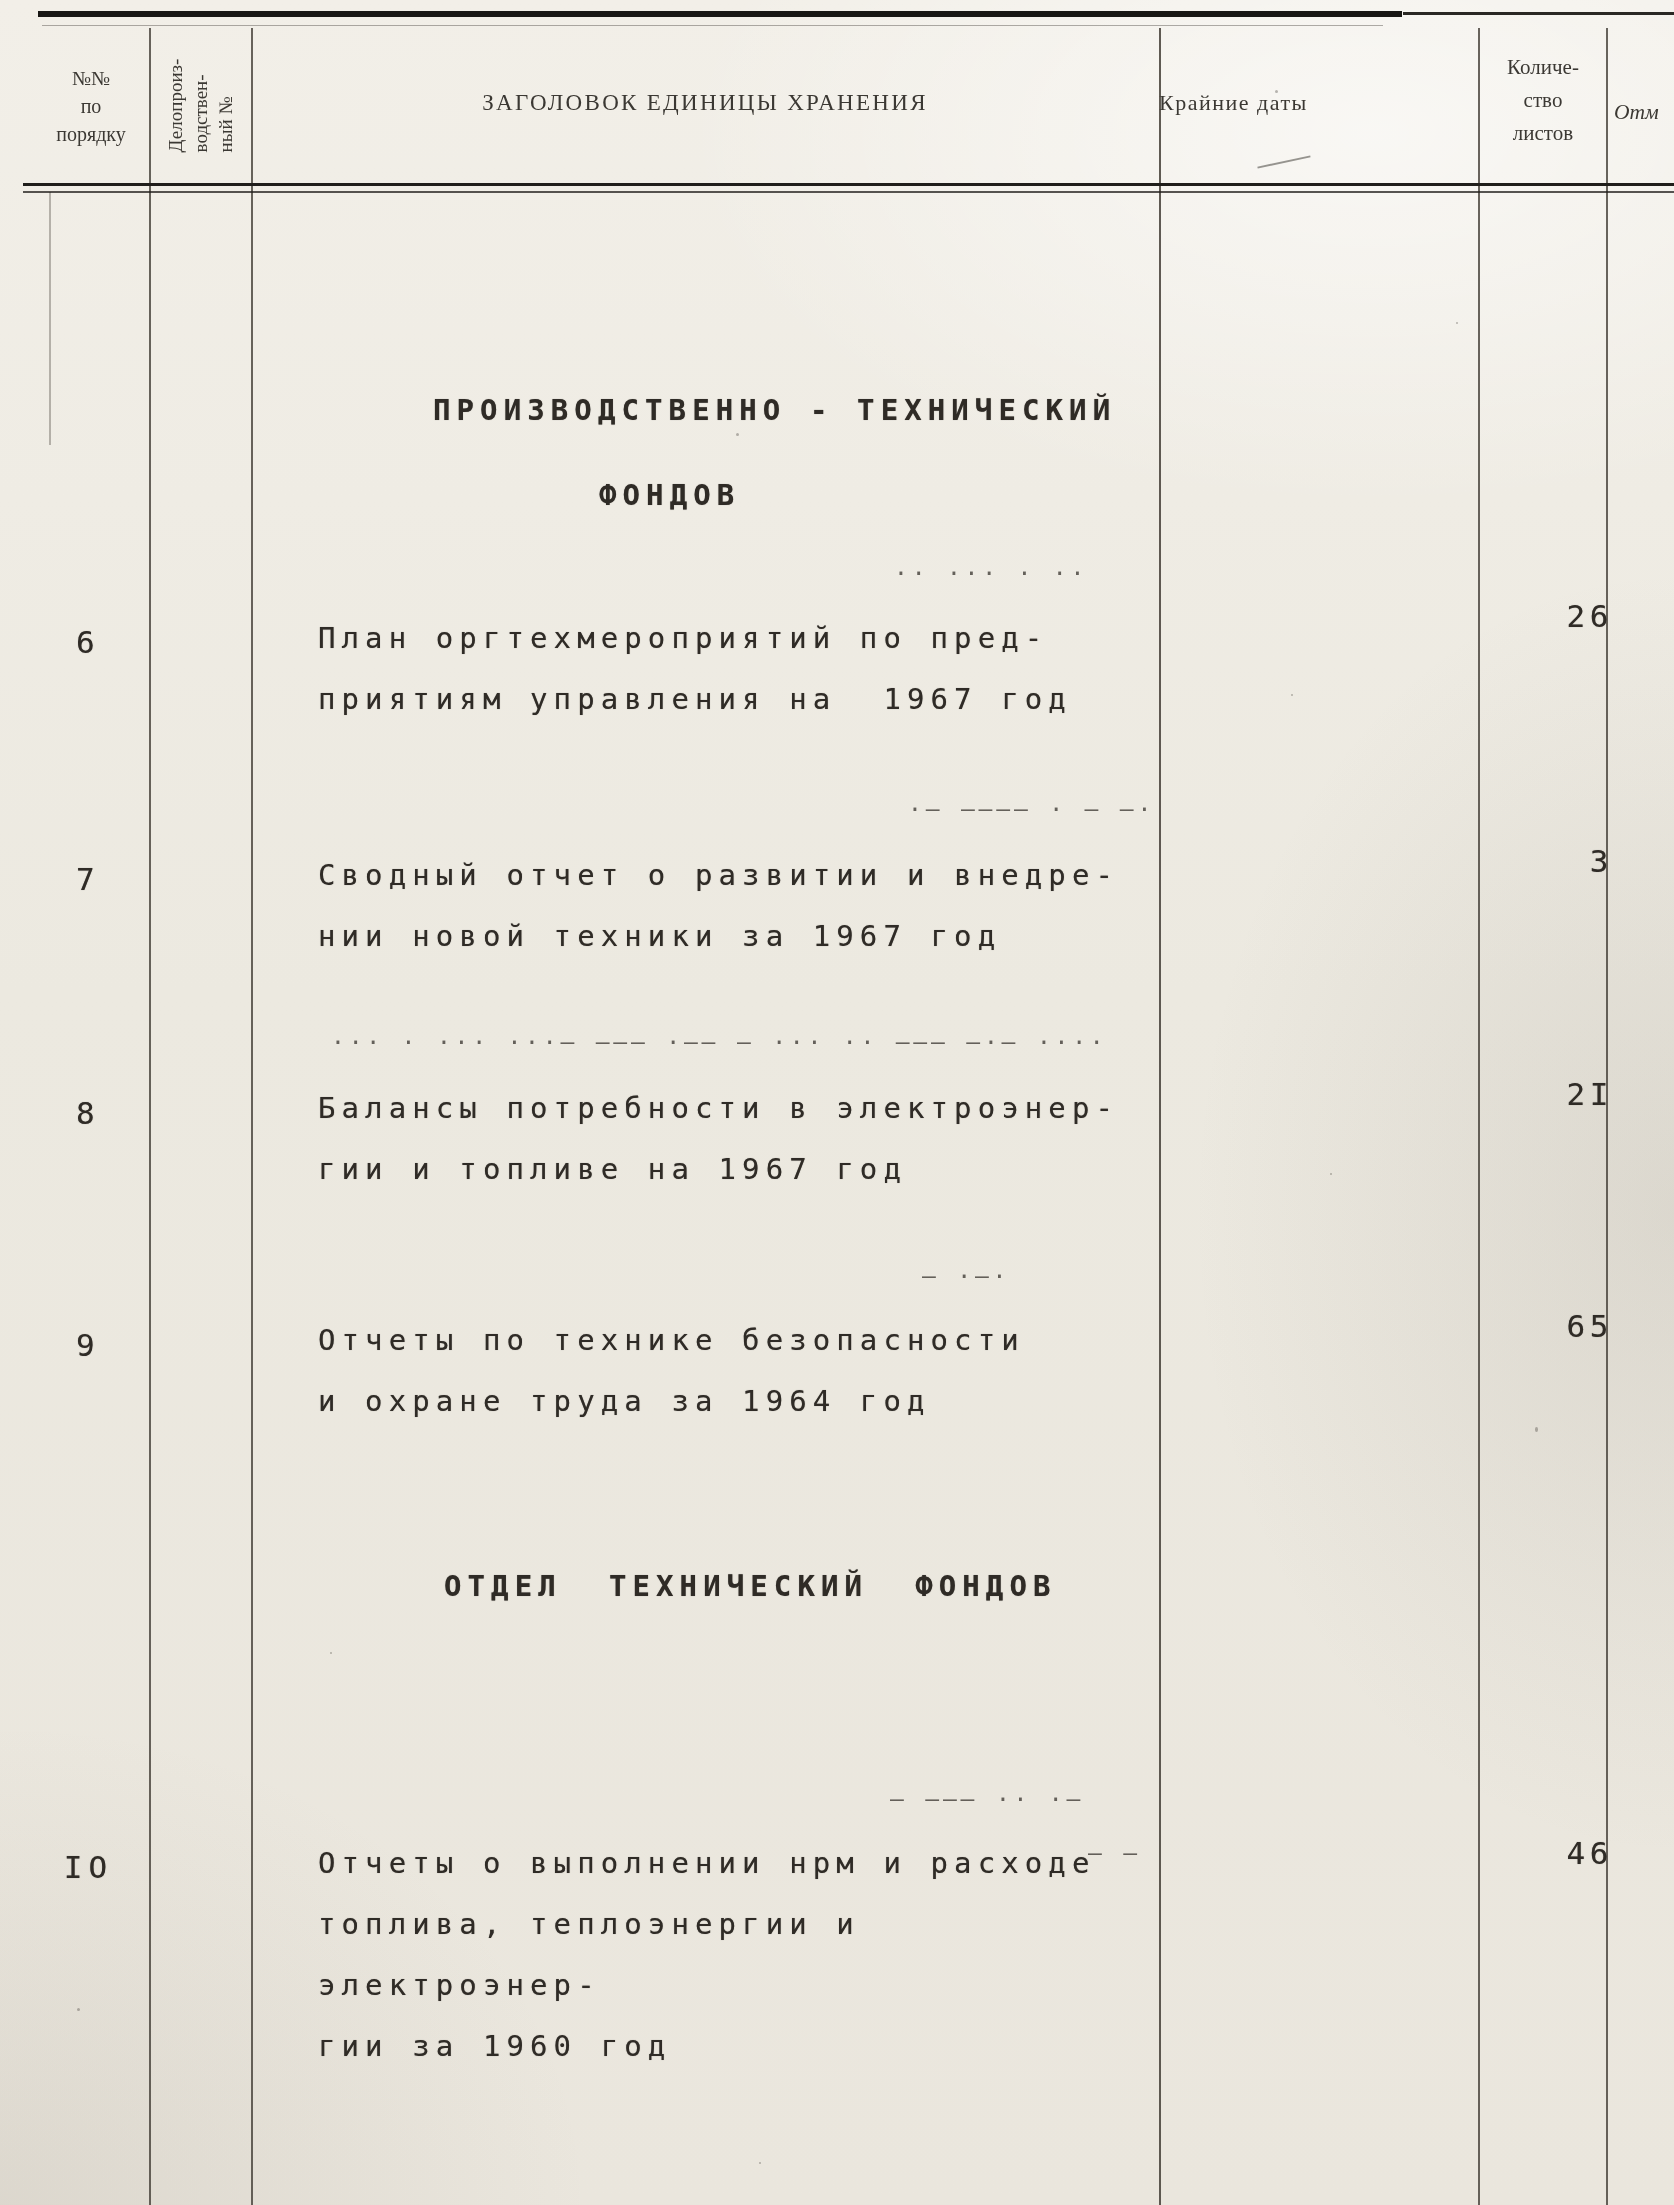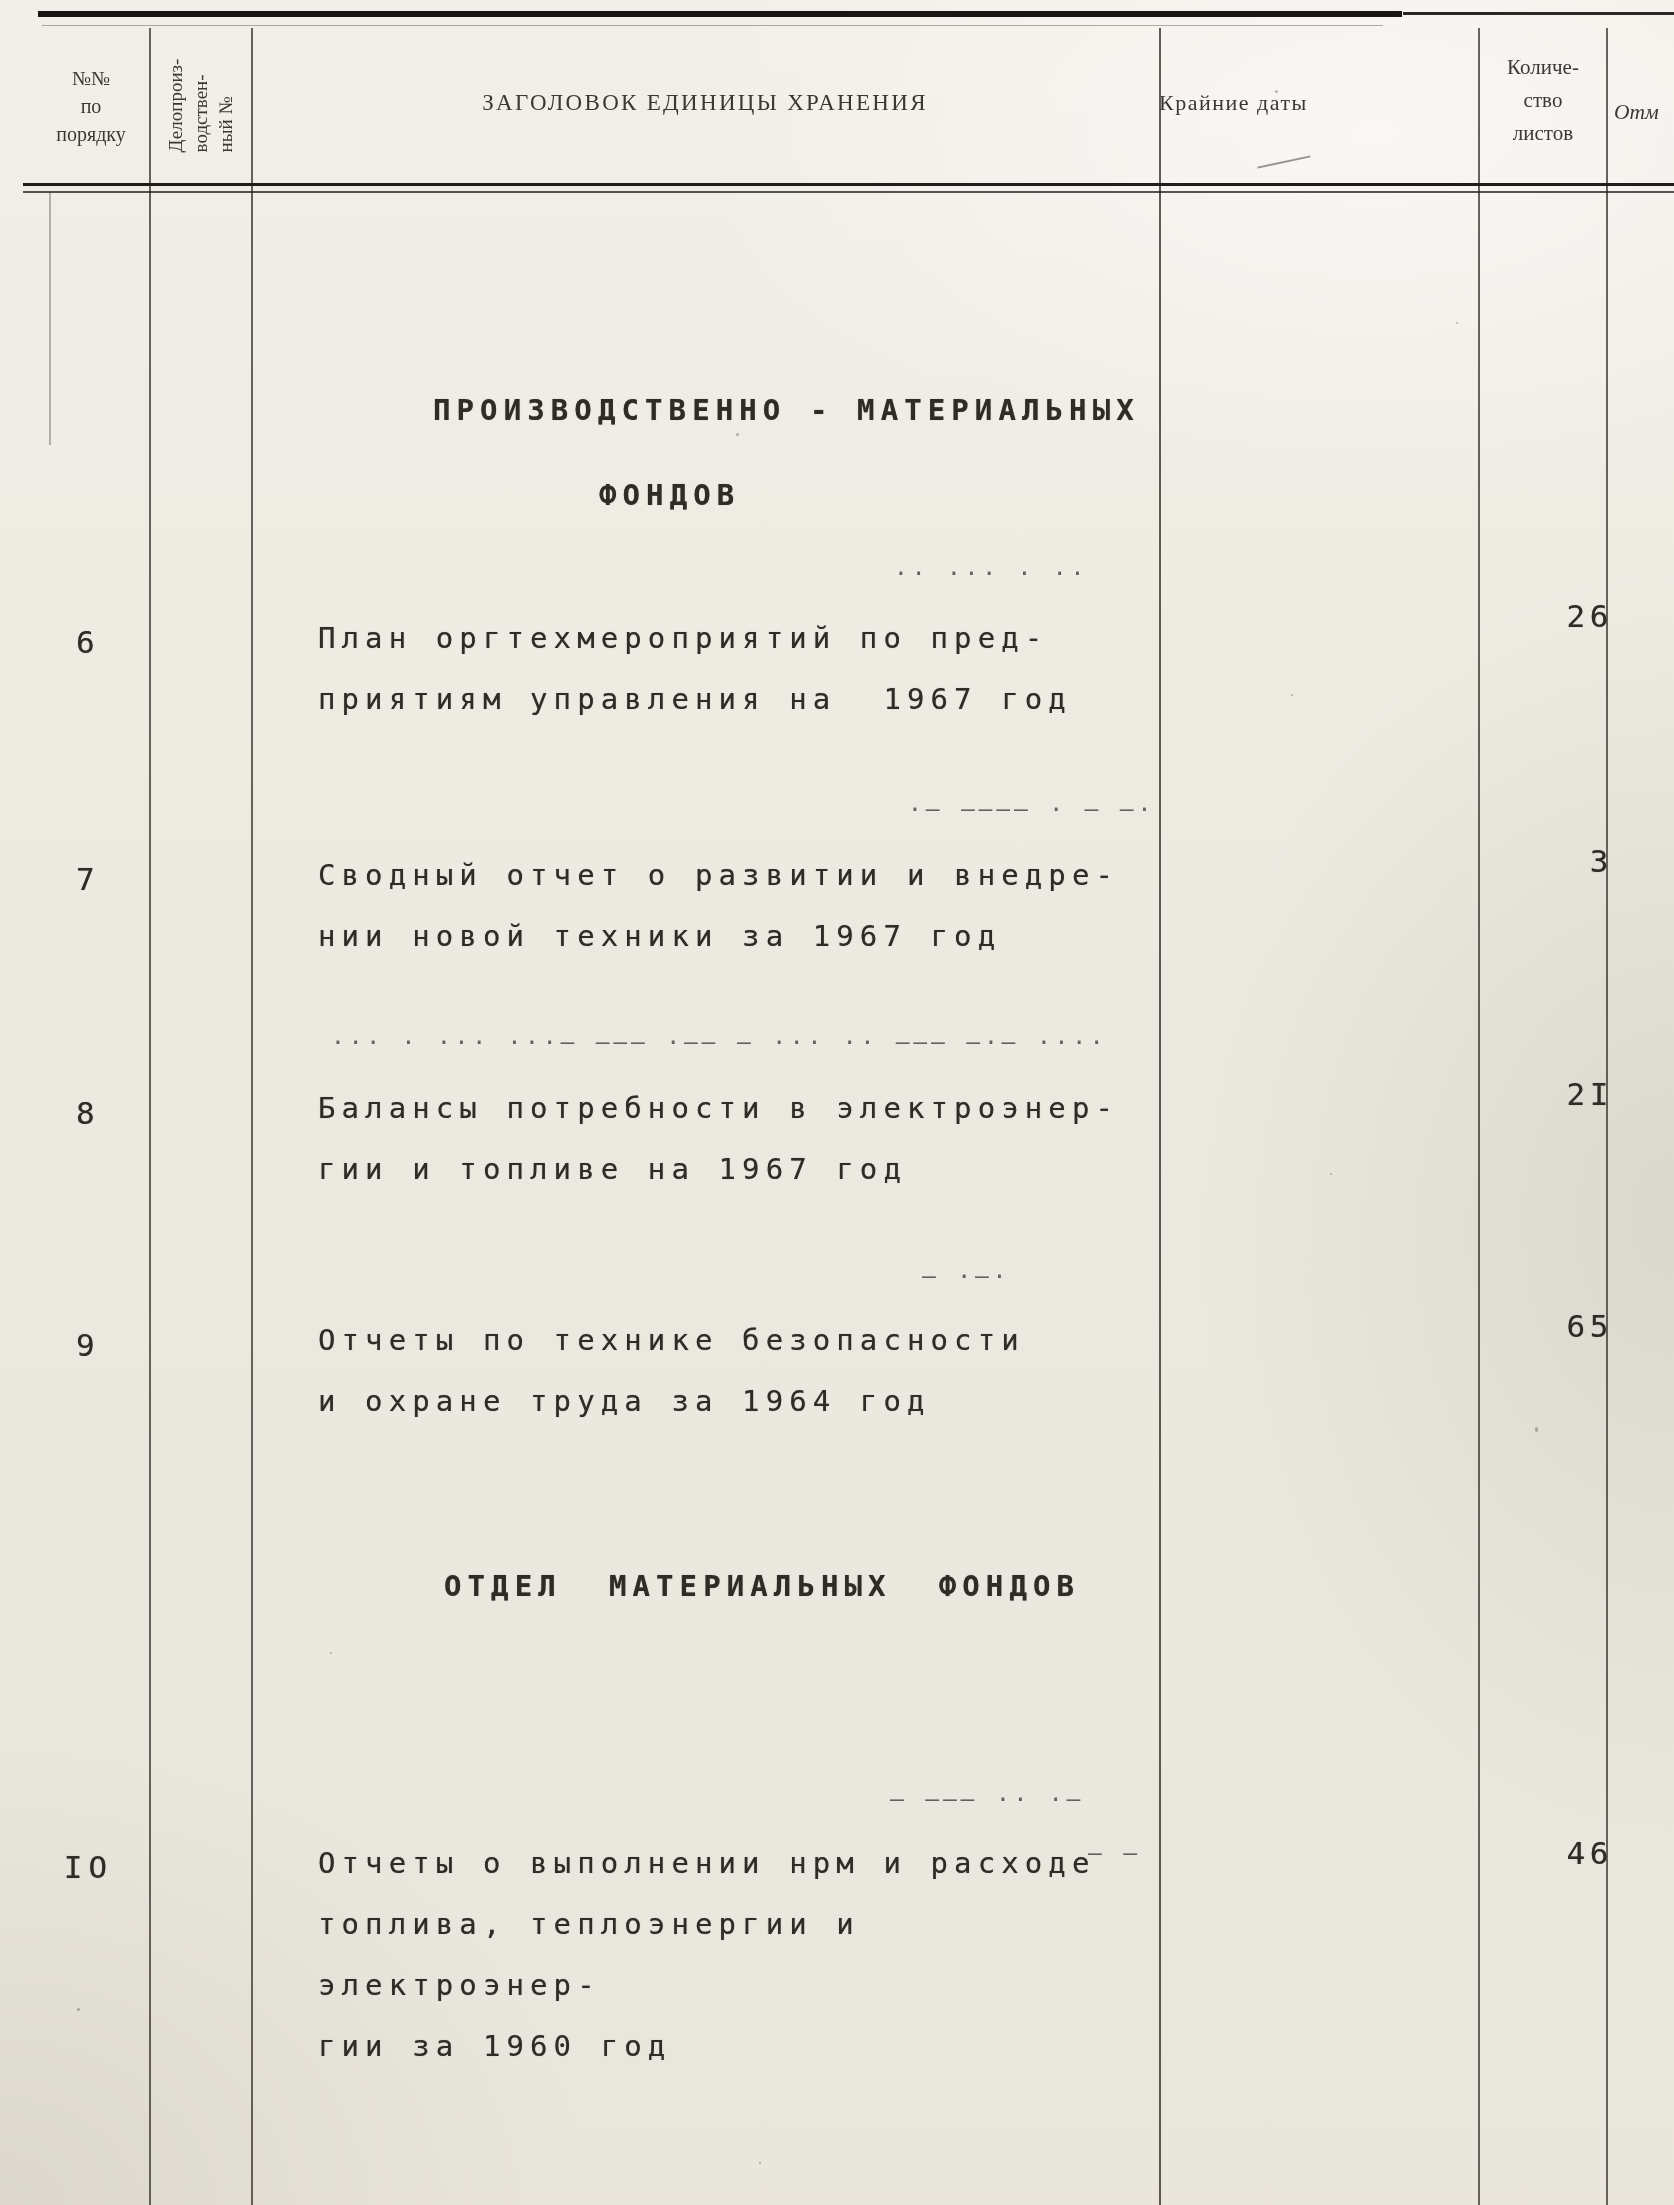--- a/index.html
+++ b/index.html
@@ -82,21 +82,21 @@
 ство
 листов</div>
 
     <div class="abs printed" style="left:1614px; top:100px; width:61px; font-size:21.5px; overflow:hidden;font-style:italic;">Отм</div>
   </div>
 
   <div class="abs" style="left:23px; right:0; top:183px; height:3.1px; background:#201e1b;"></div>
   <div class="abs" style="left:23px; right:0; top:191px; height:1.5px; background:rgba(32,30,27,0.75);"></div>
 
   <div>
-    <div class="abs typed section-heading" style="left:433px; top:380px;">ПРОИЗВОДСТВЕННО - МАТЕРИАЛЬНЫХ</div>
+    <div class="abs typed section-heading" style="left:433px; top:380px;">ПРОИЗВОДСТВЕННО - ТЕХНИЧЕСКИЙ</div>
     <div class="abs typed section-heading" style="left:599px; top:465px;">ФОНДОВ</div>
   </div>
 
   <div>
     <div class="abs typed row-num" style="top:612px;">6</div>
     <div class="abs typed row-title" style="top:608px;">План оргтехмероприятий по пред-
 приятиям управления на  1967 год</div>
     <div class="abs typed row-sheets" style="top:586px;">26</div>
   </div>
 
@@ -115,21 +115,21 @@
   </div>
 
   <div>
     <div class="abs typed row-num" style="top:1315px;">9</div>
     <div class="abs typed row-title" style="top:1310px;">Отчеты по технике безопасности
 и охране труда за 1964 год</div>
     <div class="abs typed row-sheets" style="top:1296px;">65</div>
   </div>
 
   <div>
-    <div class="abs typed section-heading" style="left:444px; top:1556px;">ОТДЕЛ  МАТЕРИАЛЬНЫХ  ФОНДОВ</div>
+    <div class="abs typed section-heading" style="left:444px; top:1556px;">ОТДЕЛ  ТЕХНИЧЕСКИЙ  ФОНДОВ</div>
   </div>
 
   <div>
     <div class="abs typed row-num" style="top:1837px;">IO</div>
     <div class="abs typed row-title" style="top:1833px;">Отчеты о выполнении нрм и расходе
 топлива, теплоэнергии и электроэнер-
 гии за 1960 год</div>
     <div class="abs typed row-sheets" style="top:1823px;">46</div>
   </div>
 

